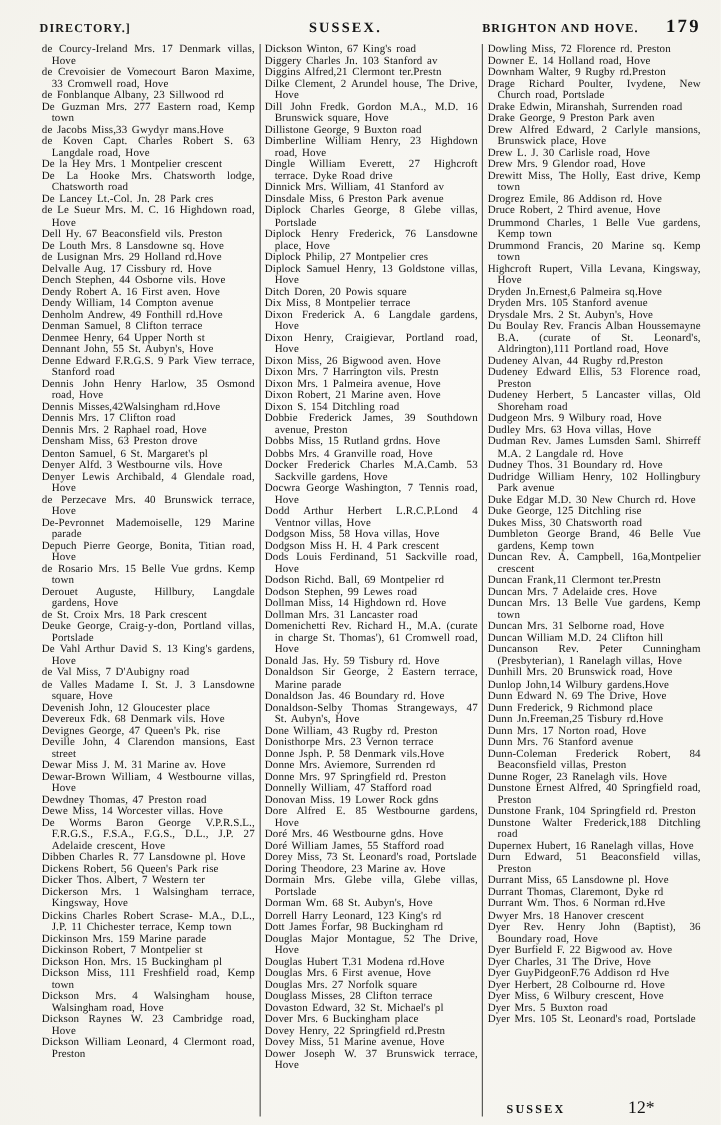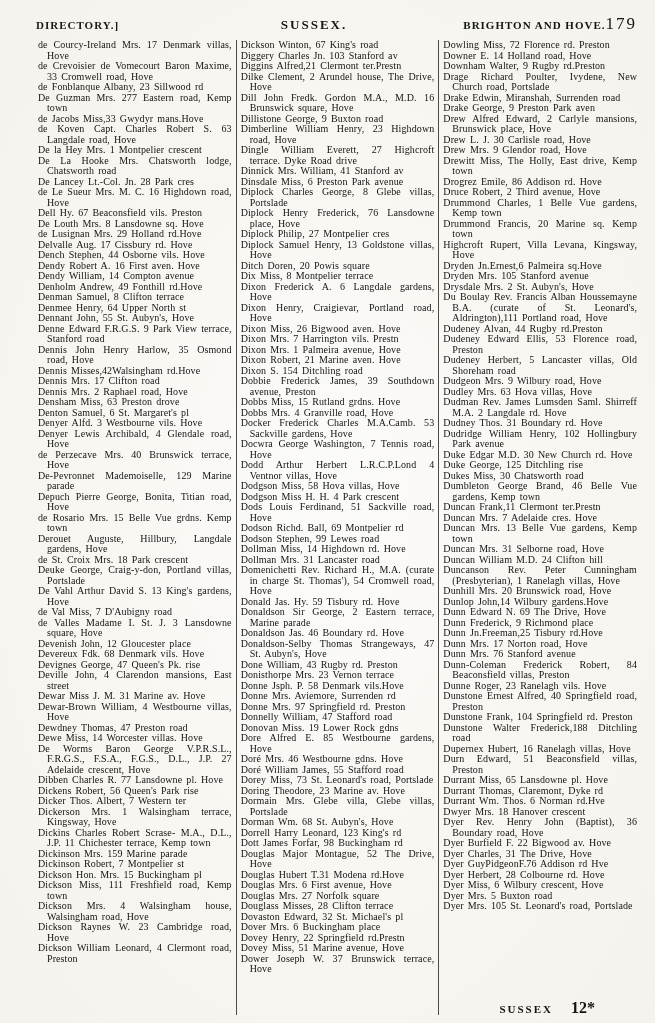--- a/index.html
+++ b/index.html
@@ -29,51 +29,50 @@
   .hdr-center {
     font-size: 13px; letter-spacing: 2px; font-weight: bold;
     flex: 1; text-align: center;
   }
   .hdr-right {
     width: 225px; text-align: right;
     font-size: 11px; letter-spacing: 1px; font-weight: bold;
     white-space: nowrap;
   }
   .hdr-page {
-    font-size: 17px; font-weight: normal; letter-spacing: 2px; margin-left: 0;
+    font-size: 17px; font-weight: bold; letter-spacing: 2px; margin-left: 25px;
   }
   .columns {
     position: absolute; top: 40px; left: 34px; right: 14px; bottom: 8px;
     display: flex;
-    justify-content: flex-end;
   }
   .col {
     width: 33.33%;
     padding: 0 4px;
     overflow: hidden;
   }
   .col + .col { border-left: 1px solid #4a4a46; }
   .entry {
     font-size: 10px;
     line-height: 10.5px;
     text-align: justify;
     letter-spacing: 0.1px;
     word-spacing: 1.5px;
     padding-left: 9px;
     text-indent: -9px;
   }
   .footer {
     position: absolute; right: 60px; bottom: 6px;
-    display: flex; align-items: baseline; gap: 18px;
+    display: flex; align-items: baseline; gap: 36px;
   }
   .footer-catchword {
     font-size: 11px; font-weight: bold; letter-spacing: 2px;
   }
   .footer-signature {
-    font-size: 16px; font-weight: bold;
+    font-size: 16px; font-weight: normal; margin-left: 21px;
   }
 </style>
 </head>
 <body>
 
 <div class="page">
 
   <div class="header">
     <span class="hdr-left">DIRECTORY.]</span>
     <span class="hdr-center">SUSSEX.</span>
@@ -174,21 +173,21 @@
         <div class="entry">Docker Frederick Charles M.A.Camb. 53 Sackville gardens, Hove</div>
         <div class="entry">Docwra George Washington, 7 Tennis road, Hove</div>
         <div class="entry">Dodd Arthur Herbert L.R.C.P.Lond 4 Ventnor villas, Hove</div>
         <div class="entry">Dodgson Miss, 58 Hova villas, Hove</div>
         <div class="entry">Dodgson Miss H. H. 4 Park crescent</div>
         <div class="entry">Dods Louis Ferdinand, 51 Sackville road, Hove</div>
         <div class="entry">Dodson Richd. Ball, 69 Montpelier rd</div>
         <div class="entry">Dodson Stephen, 99 Lewes road</div>
         <div class="entry">Dollman Miss, 14 Highdown rd. Hove</div>
         <div class="entry">Dollman Mrs. 31 Lancaster road</div>
-        <div class="entry">Domenichetti Rev. Richard H., M.A. (curate in charge St. Thomas'), 54 Cromwell road, Hove</div>
+        <div class="entry">Domenichetti Rev. Richard H., M.A. (curate in charge St. Thomas'), 61 Cromwell road, Hove</div>
         <div class="entry">Donald Jas. Hy. 59 Tisbury rd. Hove</div>
         <div class="entry">Donaldson Sir George, 2 Eastern terrace, Marine parade</div>
         <div class="entry">Donaldson Jas. 46 Boundary rd. Hove</div>
         <div class="entry">Donaldson-Selby Thomas Strangeways, 47 St. Aubyn's, Hove</div>
         <div class="entry">Done William, 43 Rugby rd. Preston</div>
         <div class="entry">Donisthorpe Mrs. 23 Vernon terrace</div>
         <div class="entry">Donne Jsph. P. 58 Denmark vils.Hove</div>
         <div class="entry">Donne Mrs. Aviemore, Surrenden rd</div>
         <div class="entry">Donne Mrs. 97 Springfield rd. Preston</div>
         <div class="entry">Donnelly William, 47 Stafford road</div>
@@ -238,20 +237,21 @@
         <div class="entry">Dudeney Herbert, 5 Lancaster villas, Old Shoreham road</div>
         <div class="entry">Dudgeon Mrs. 9 Wilbury road, Hove</div>
         <div class="entry">Dudley Mrs. 63 Hova villas, Hove</div>
         <div class="entry">Dudman Rev. James Lumsden Saml. Shirreff M.A. 2 Langdale rd. Hove</div>
         <div class="entry">Dudney Thos. 31 Boundary rd. Hove</div>
         <div class="entry">Dudridge William Henry, 102 Hollingbury Park avenue</div>
         <div class="entry">Duke Edgar M.D. 30 New Church rd. Hove</div>
         <div class="entry">Duke George, 125 Ditchling rise</div>
         <div class="entry">Dukes Miss, 30 Chatsworth road</div>
         <div class="entry">Dumbleton George Brand, 46 Belle Vue gardens, Kemp town</div>
+        <div class="entry">Duncan Rev. A. Campbell, 16a,Montpelier crescent</div>
         <div class="entry">Duncan Frank,11 Clermont ter.Prestn</div>
         <div class="entry">Duncan Mrs. 7 Adelaide cres. Hove</div>
         <div class="entry">Duncan Mrs. 13 Belle Vue gardens, Kemp town</div>
         <div class="entry">Duncan Mrs. 31 Selborne road, Hove</div>
         <div class="entry">Duncan William M.D. 24 Clifton hill</div>
         <div class="entry">Duncanson Rev. Peter Cunningham (Presbyterian), 1 Ranelagh villas, Hove</div>
         <div class="entry">Dunhill Mrs. 20 Brunswick road, Hove</div>
         <div class="entry">Dunlop John,14 Wilbury gardens.Hove</div>
         <div class="entry">Dunn Edward N. 69 The Drive, Hove</div>
         <div class="entry">Dunn Frederick, 9 Richmond place</div>

